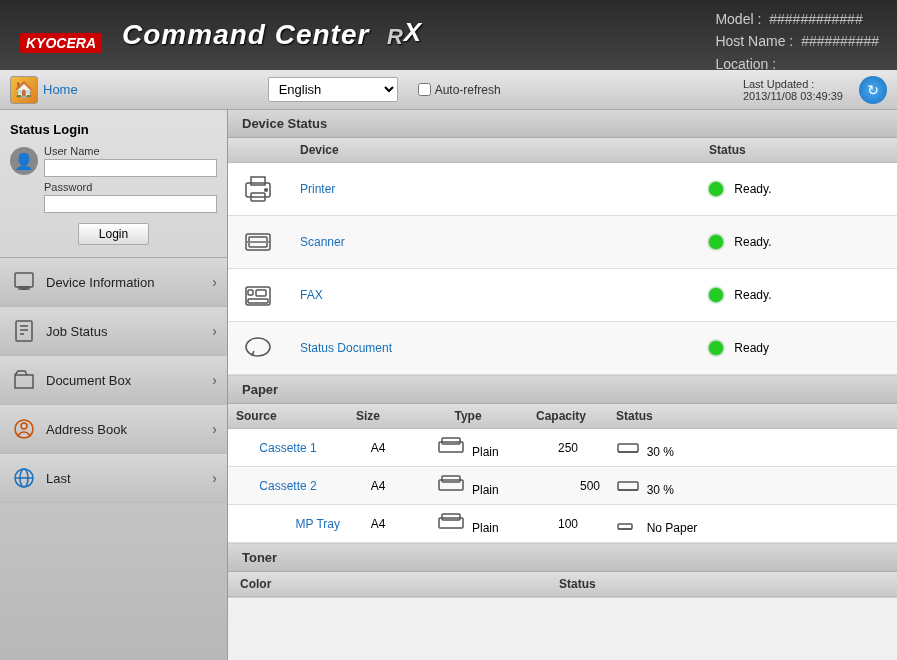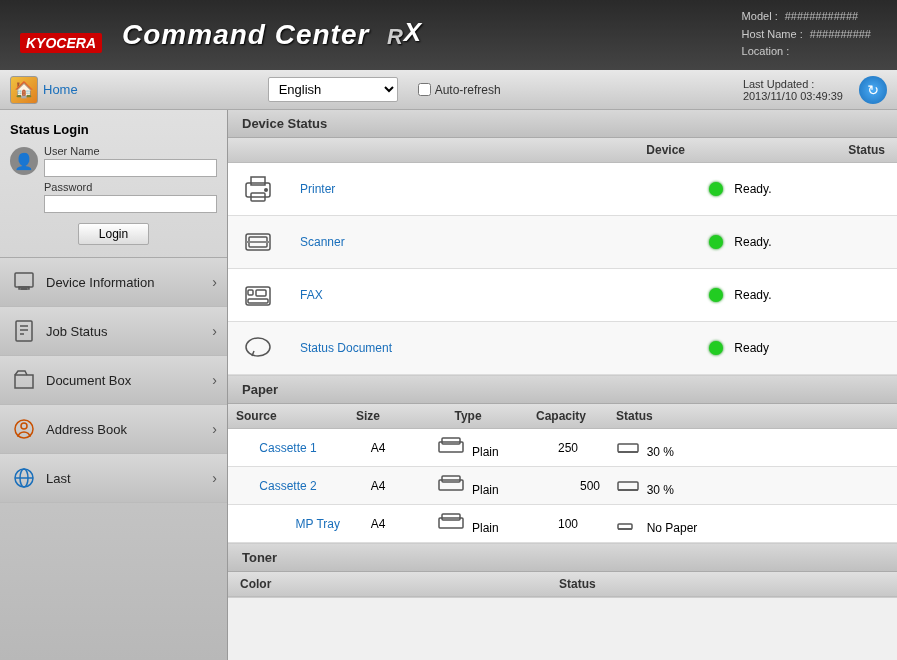--- a/index.html
+++ b/index.html
@@ -36,24 +36,24 @@
       color: white;
       font-size: 28px;
       font-style: italic;
       font-weight: bold;
       margin-left: 20px;
       text-shadow: 1px 1px 2px #000;
       letter-spacing: 1px;
     }
     #device-info-top {
       position: absolute;
-      right: 26px;
+      right: 18px;
       top: 8px;
       color: #ccc;
-      font-size: 11px;
+      font-size: 14px;
       line-height: 1.6;
     }
 
     
     #nav-bar {
       background: linear-gradient(180deg, #e8e8e8 0%, #c8c8c8 100%);
       height: 40px;
       display: flex;
       align-items: center;
       padding: 0 10px;
@@ -216,21 +216,21 @@
     }
 
     
     .status-table {
       width: 100%;
       border-collapse: collapse;
     }
     .status-table th {
       background: linear-gradient(180deg, #e0e0e0, #c8c8c8);
       padding: 5px 12px;
-      text-align: right;
+      text-align: left;
       font-size: 12px;
       color: #333;
       border-bottom: 1px solid #bbb;
     }
     .status-table td {
       padding: 8px 12px;
       border-bottom: 1px solid #ddd;
       font-size: 12px;
       background: white;
       vertical-align: middle;
@@ -336,21 +336,21 @@
     <option>French</option>
   </select>
 
   <div id="auto-refresh-area">
     <input type="checkbox" id="auto-refresh-cb" style="">
     <label for="auto-refresh-cb">Auto-refresh</label>
   </div>
 
   <div id="last-updated">
     <div style="font-size:11px;">Last Updated :</div>
-    <div style="font-size:11px;">2013/11/10 03:49:39</div>
+    <div style="font-size:11px;">2013/11/08 03:49:39</div>
   </div>
   <button id="refresh-btn">
     <span>↻</span>
   </button>
 </div>
 
 <div id="main">
 
   <div id="sidebar">
     <div id="admin-login">

